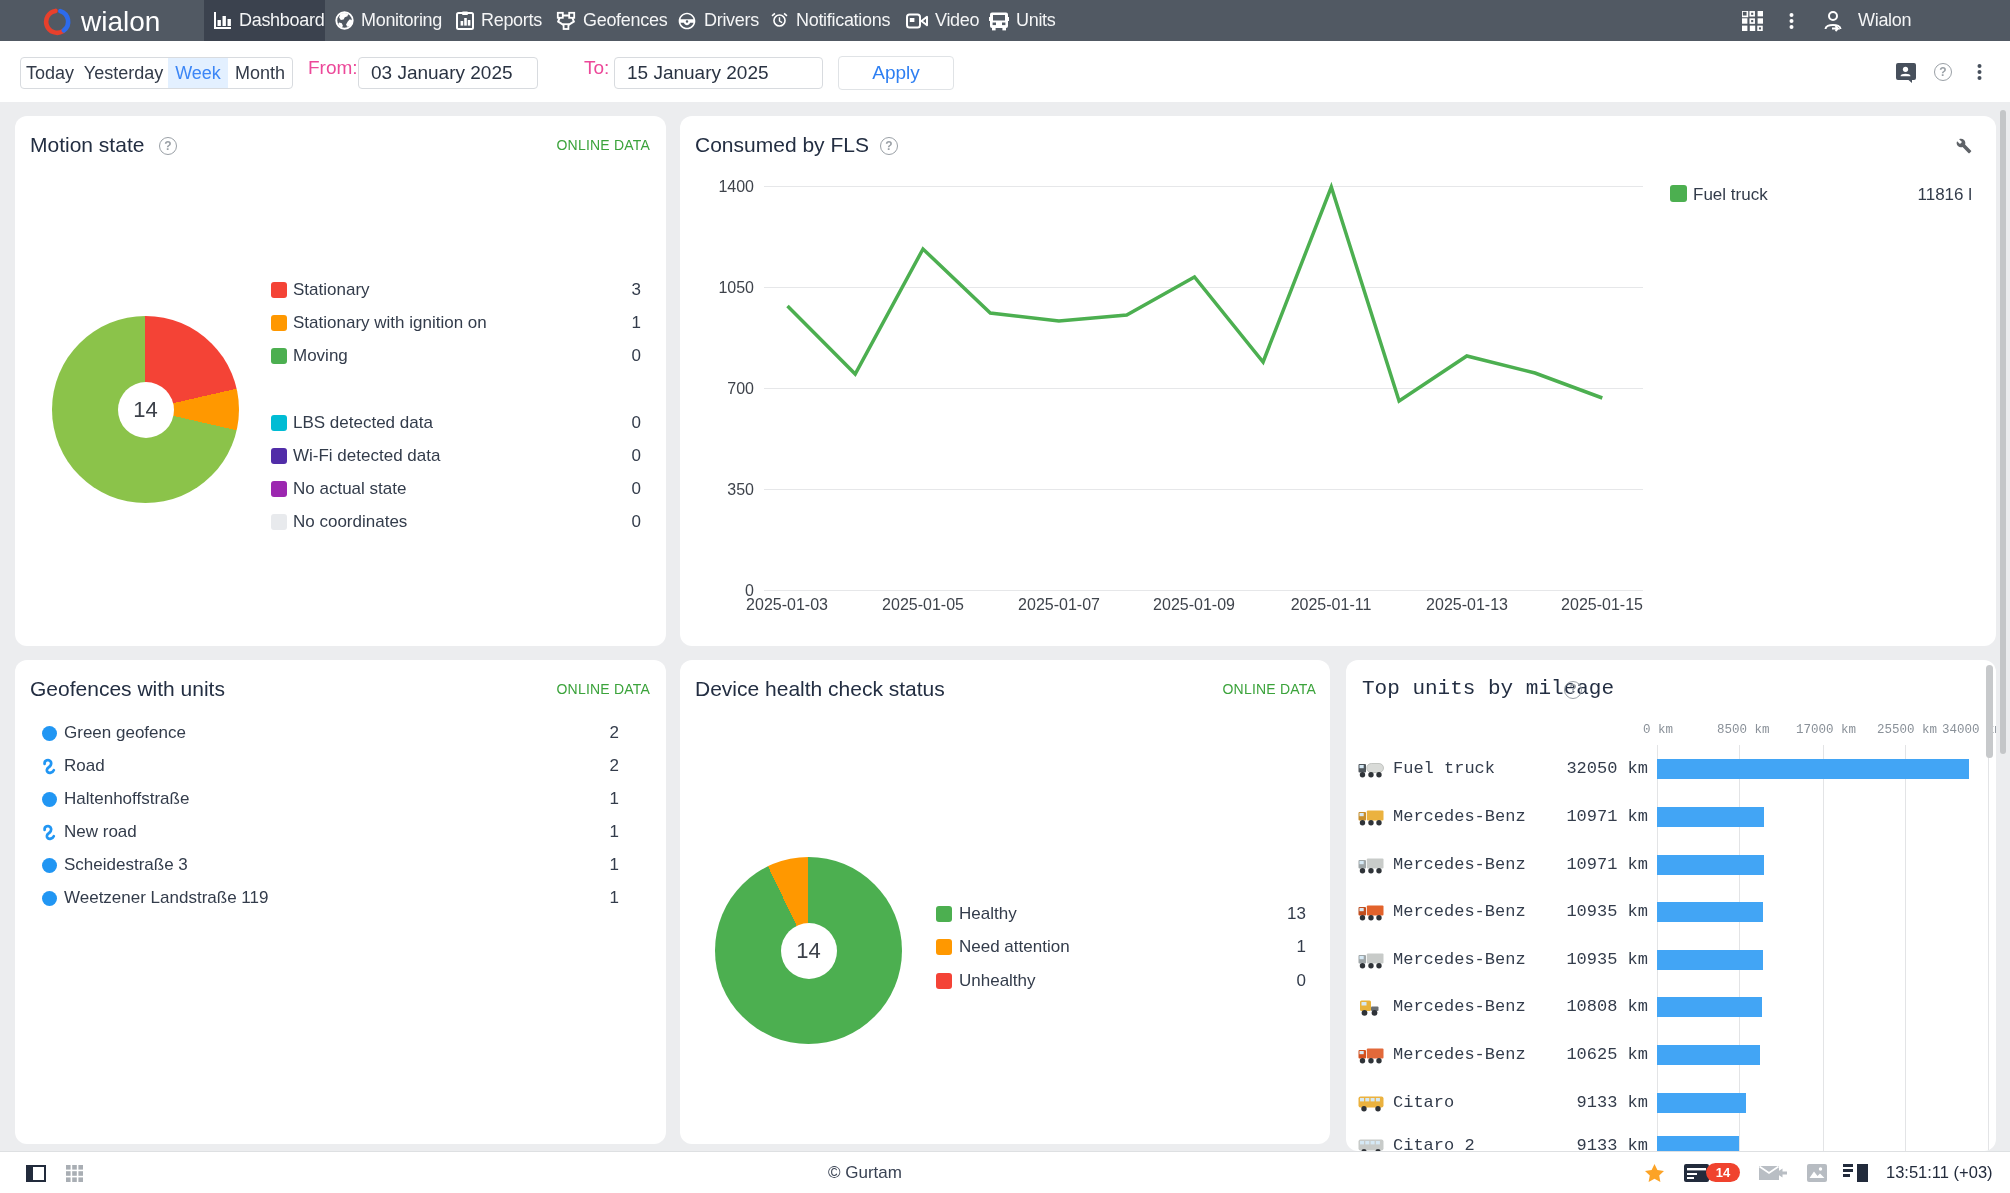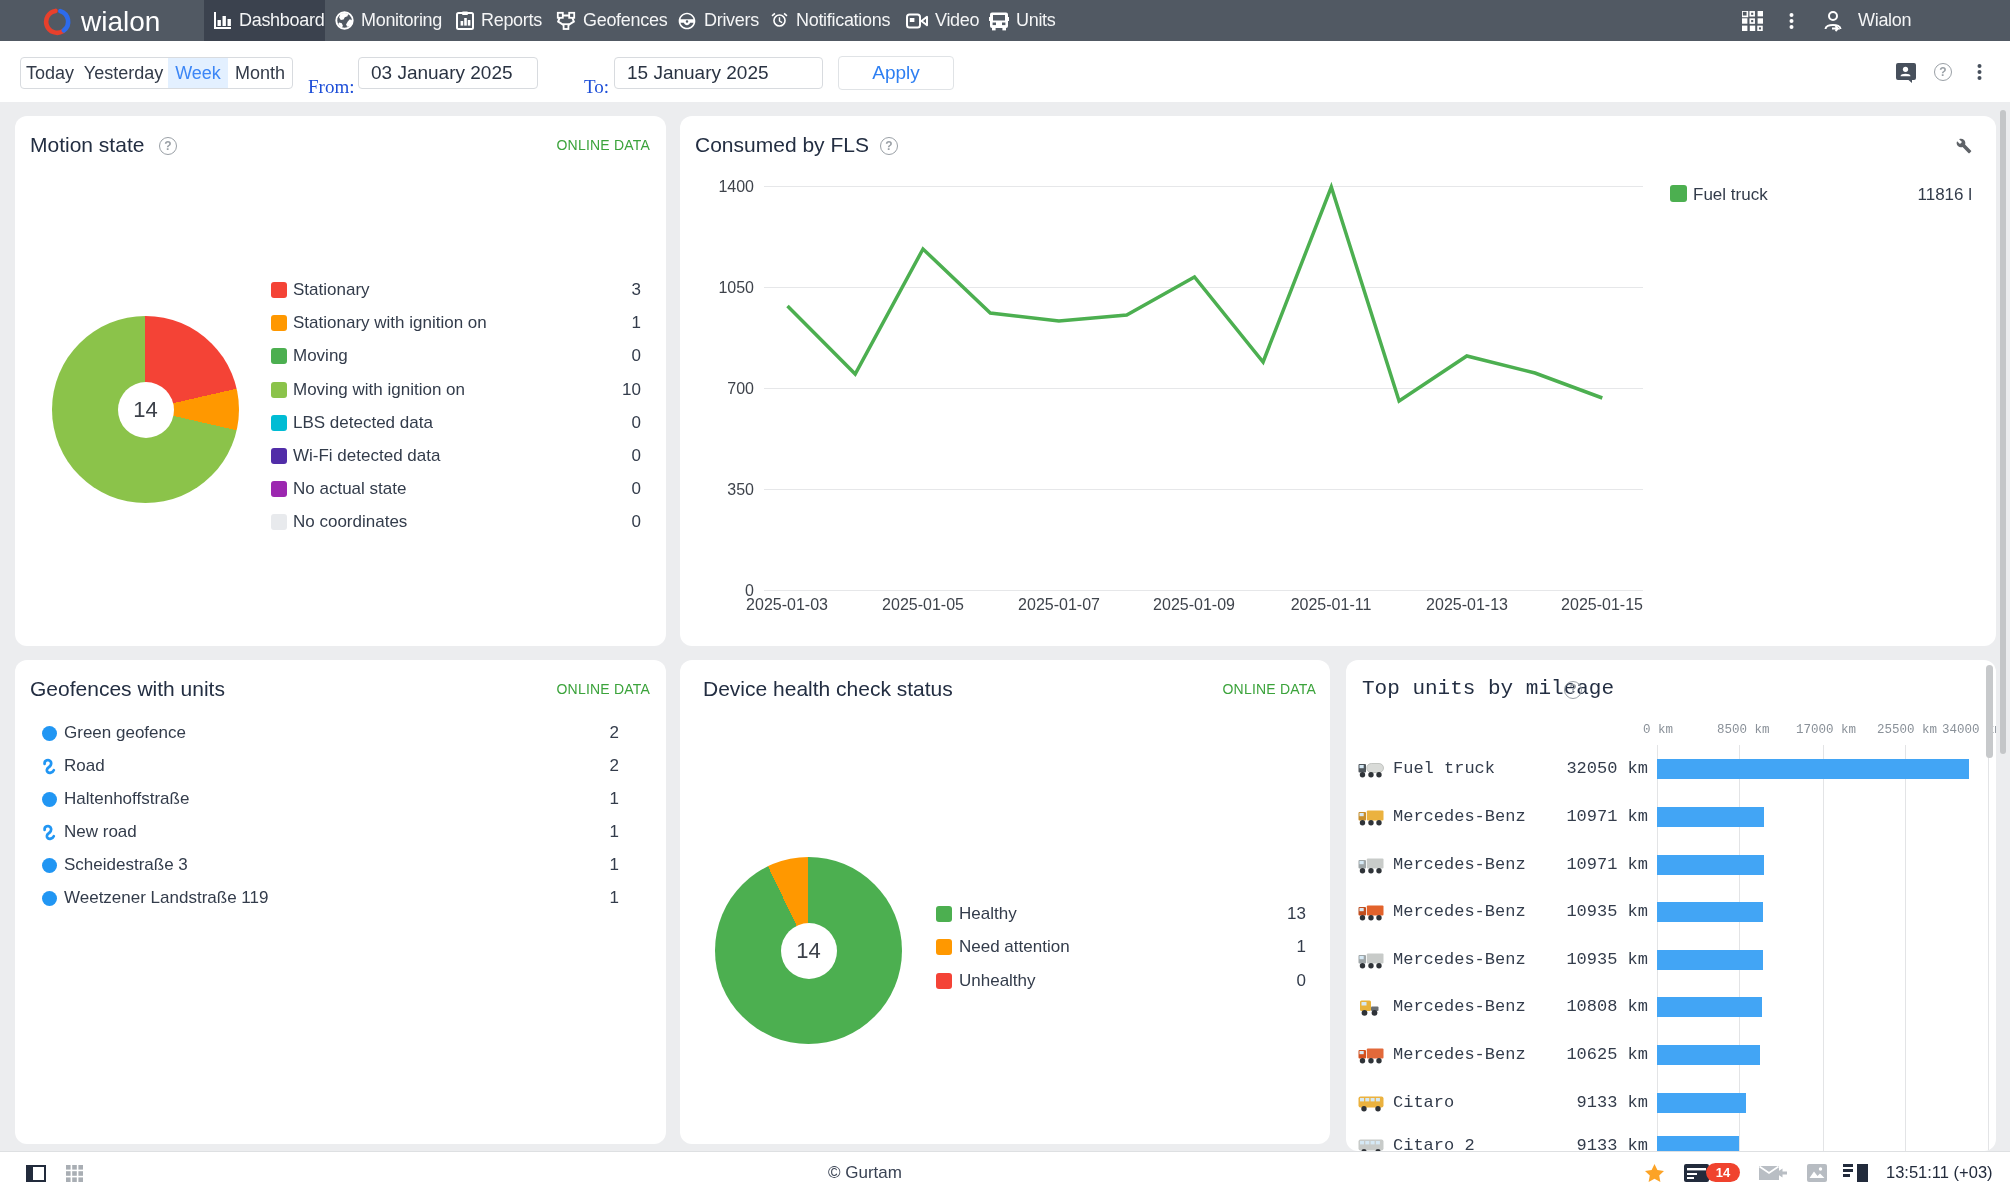--- a/index.html
+++ b/index.html
@@ -11,21 +11,21 @@
   
   #nav { position:absolute; left:0; top:0; width:2010px; height:41px; background:#515963; }
   #nav .tab-active { position:absolute; left:204px; top:0; width:121px; height:41px; background:#3B424E; }
   .navitem { position:absolute; top:0; height:41px; display:flex; align-items:center; color:#F4F5F6; font-size:18px; letter-spacing:-0.3px; white-space:nowrap; }
   .navitem svg { margin-right:7px; }
 
   
   #toolbar { position:absolute; left:0; top:41px; width:2010px; height:61px; background:#fff; }
   .seg { position:absolute; left:20px; top:16px; height:32px; border:1px solid #D8DBDF; border-radius:4px; display:flex; align-items:center; font-size:18px; color:#333B49; overflow:hidden; }
   .seg > div { height:100%; display:flex; align-items:center; justify-content:center; }
-  .lbl { position:absolute; font-size:19px; color:#1d4ed8; top:35px;font-family:Liberation Serif, serif; }
+  .lbl { position:absolute; font-size:19px; color:#ec4899; top:16px; }
   .inp { position:absolute; top:16px; height:32px; border:1px solid #D8DBDF; border-radius:4px; background:#fff; font-size:19px; color:#2A3342; display:flex; align-items:center; padding-left:12px; }
   #applyBtn { position:absolute; left:838px; top:15px; width:116px; height:34px; border:1px solid #E0E3E6; border-radius:4px; color:#2E7FF2; font-size:19px; display:flex; align-items:center; justify-content:center; }
 
   
   .card { position:absolute; background:#fff; border-radius:12px; }
   .ctitle { position:absolute; font-size:21px; color:#232E42; }
   .online { position:absolute; font-size:14px; color:#3BA33B; letter-spacing:.2px; }
   .help { position:absolute; width:18px; height:18px; border:1.5px solid #9AA0A6; border-radius:50%; color:#9AA0A6; font-size:12px; display:flex; align-items:center; justify-content:center; font-weight:bold; }
 
   .legrow { position:absolute; left:0; width:100%; height:20px; }
@@ -194,25 +194,20 @@
       </div>
     <div class="legrow" style="top:197px;">
         <span class="sw" style="left:256px; background:#FF9800;"></span>
         <span class="legtxt" style="left:278px;">Stationary with ignition on</span>
         <span class="legval" style="left:500px; width:126px;">1</span>
       </div>
     <div class="legrow" style="top:230px;">
         <span class="sw" style="left:256px; background:#4CAF50;"></span>
         <span class="legtxt" style="left:278px;">Moving</span>
         <span class="legval" style="left:500px; width:126px;">0</span>
-      </div>
-    <div class="legrow" style="top:264px;">
-        <span class="sw" style="left:256px; background:#8BC34A;"></span>
-        <span class="legtxt" style="left:278px;">Moving with ignition on</span>
-        <span class="legval" style="left:500px; width:126px;">10</span>
       </div>
     <div class="legrow" style="top:297px;">
         <span class="sw" style="left:256px; background:#00BCD4;"></span>
         <span class="legtxt" style="left:278px;">LBS detected data</span>
         <span class="legval" style="left:500px; width:126px;">0</span>
       </div>
     <div class="legrow" style="top:330px;">
         <span class="sw" style="left:256px; background:#512DA8;"></span>
         <span class="legtxt" style="left:278px;">Wi-Fi detected data</span>
         <span class="legval" style="left:500px; width:126px;">0</span>
@@ -296,21 +291,21 @@
         <span class="legtxt" style="left:49px;">Scheidestraße 3</span>
         <span class="legval" style="left:480px; width:124px;">1</span>
       </div>
     <div class="legrow" style="top:228px;">
         <span class="geo-dot" style="left:27px;"></span>
         <span class="legtxt" style="left:49px;">Weetzener Landstraße 119</span>
         <span class="legval" style="left:480px; width:124px;">1</span>
       </div>
   </div>
   <div id="cardD" class="card" style="left:680px; top:660px; width:650px; height:484px;">
-    <div class="ctitle" style="left:23px; top:17px;text-align:right;">Device health check status</div>
+    <div class="ctitle" style="left:15px; top:17px;text-align:right;">Device health check status</div>
     <div class="online" style="right:14px; top:21px;">ONLINE DATA</div>
     <div class="donut" style="left:35px; top:197px; width:187px; height:187px; background:conic-gradient(#4CAF50 0deg 334.29deg, #FF9800 334.29deg 360deg);">
       <div class="hole" style="left:65.5px; top:65.5px; width:56px; height:56px;">14</div>
     </div>
     <div class="legrow" style="top:244px;">
         <span class="sw" style="left:256px; background:#4CAF50;"></span>
         <span class="legtxt" style="left:279px;">Healthy</span>
         <span class="legval" style="left:500px; width:126px;">13</span>
       </div>
     <div class="legrow" style="top:277px;">

